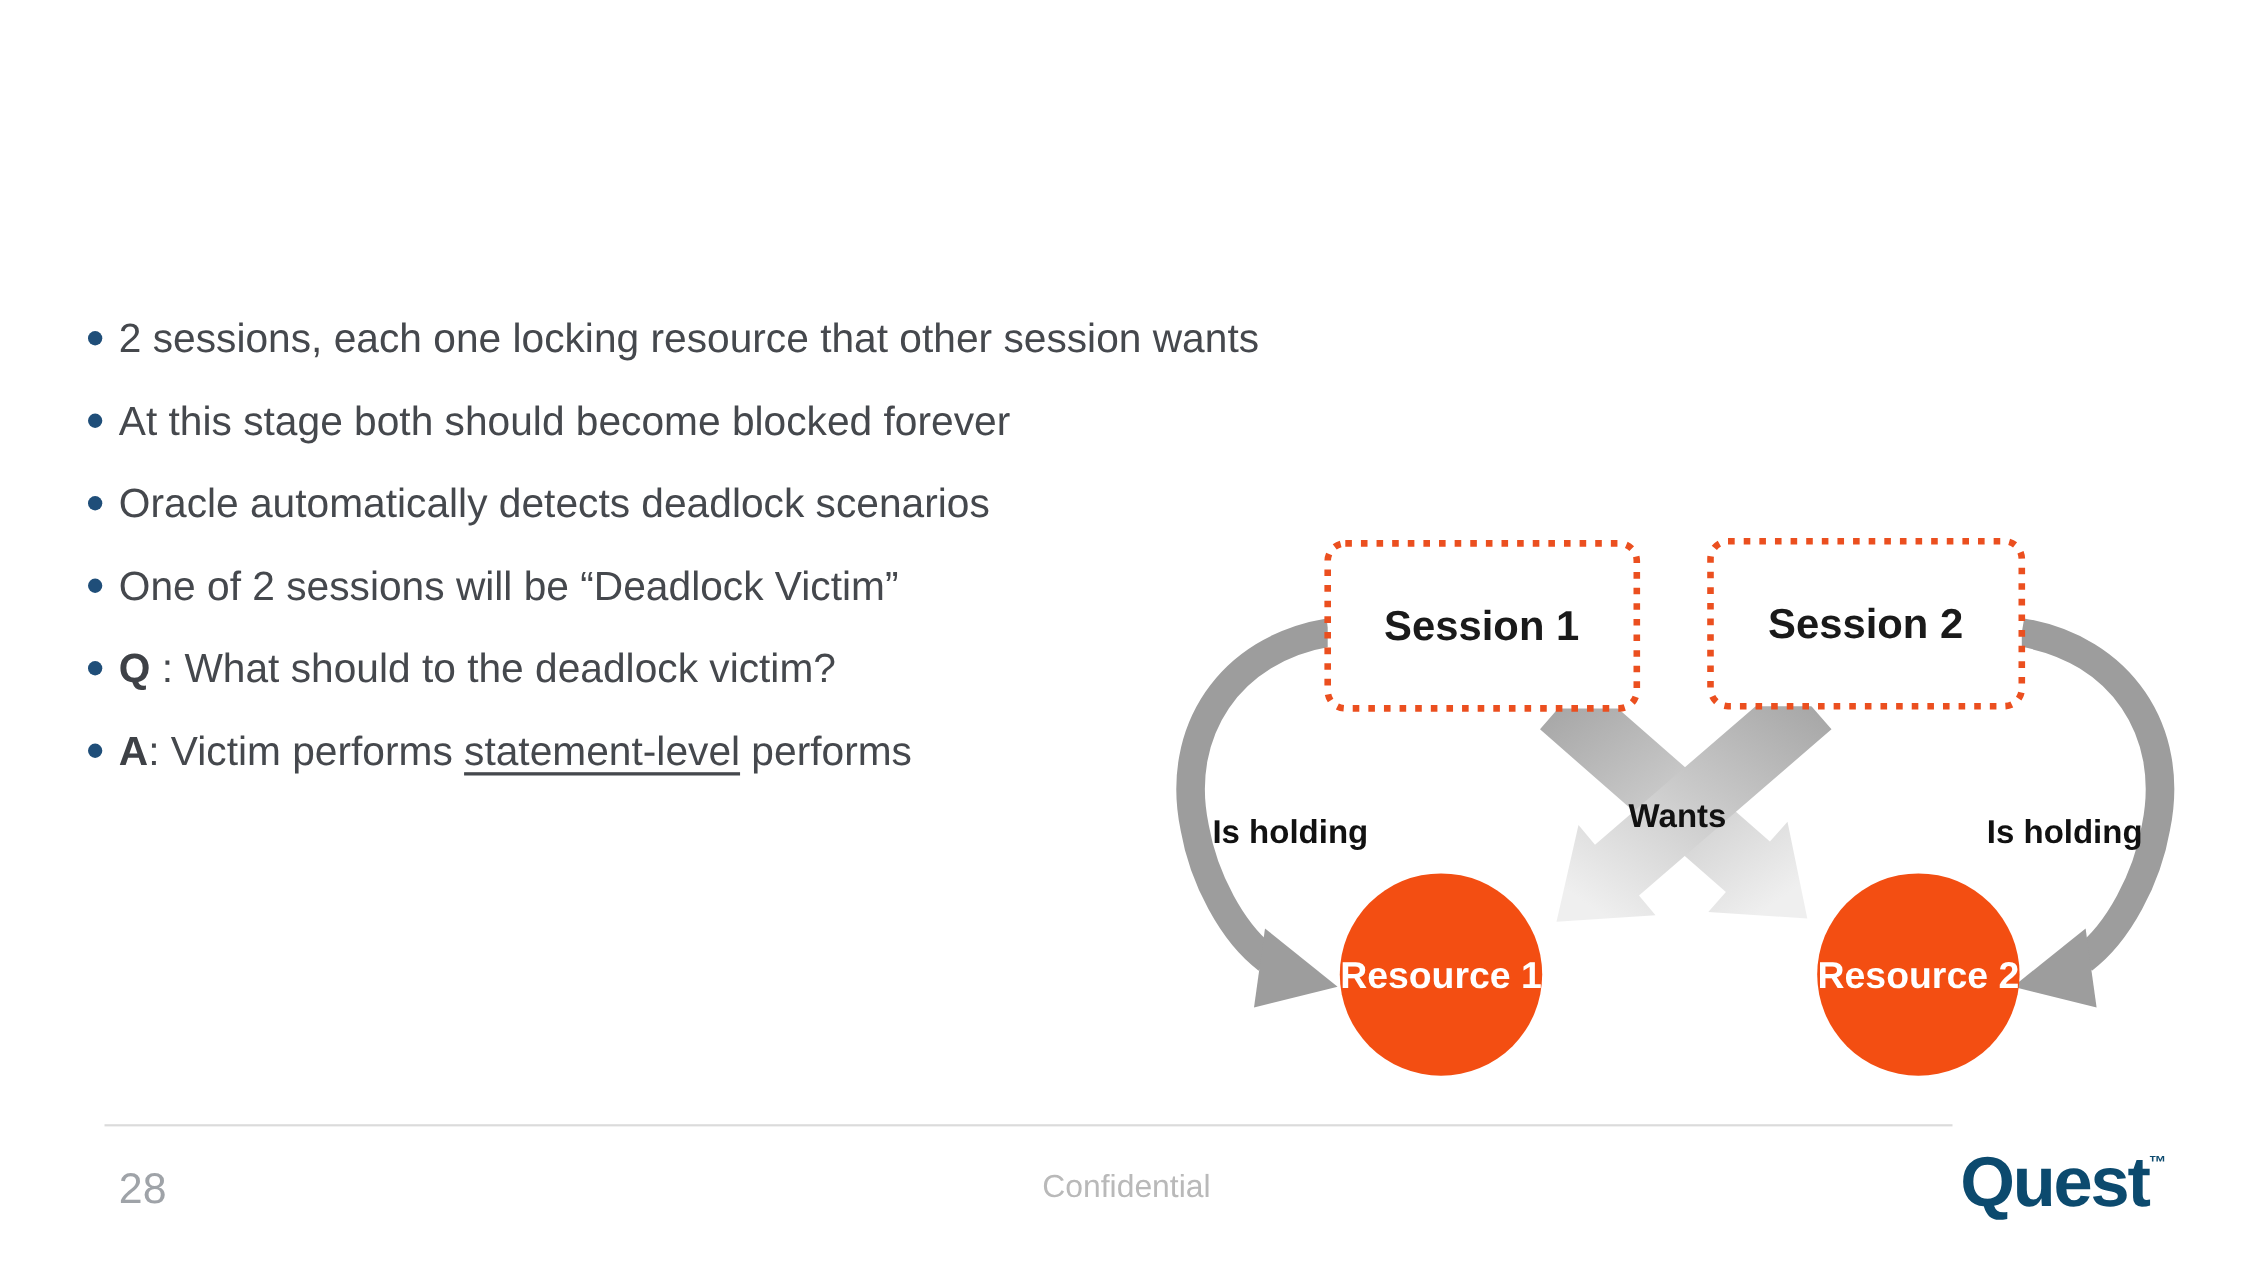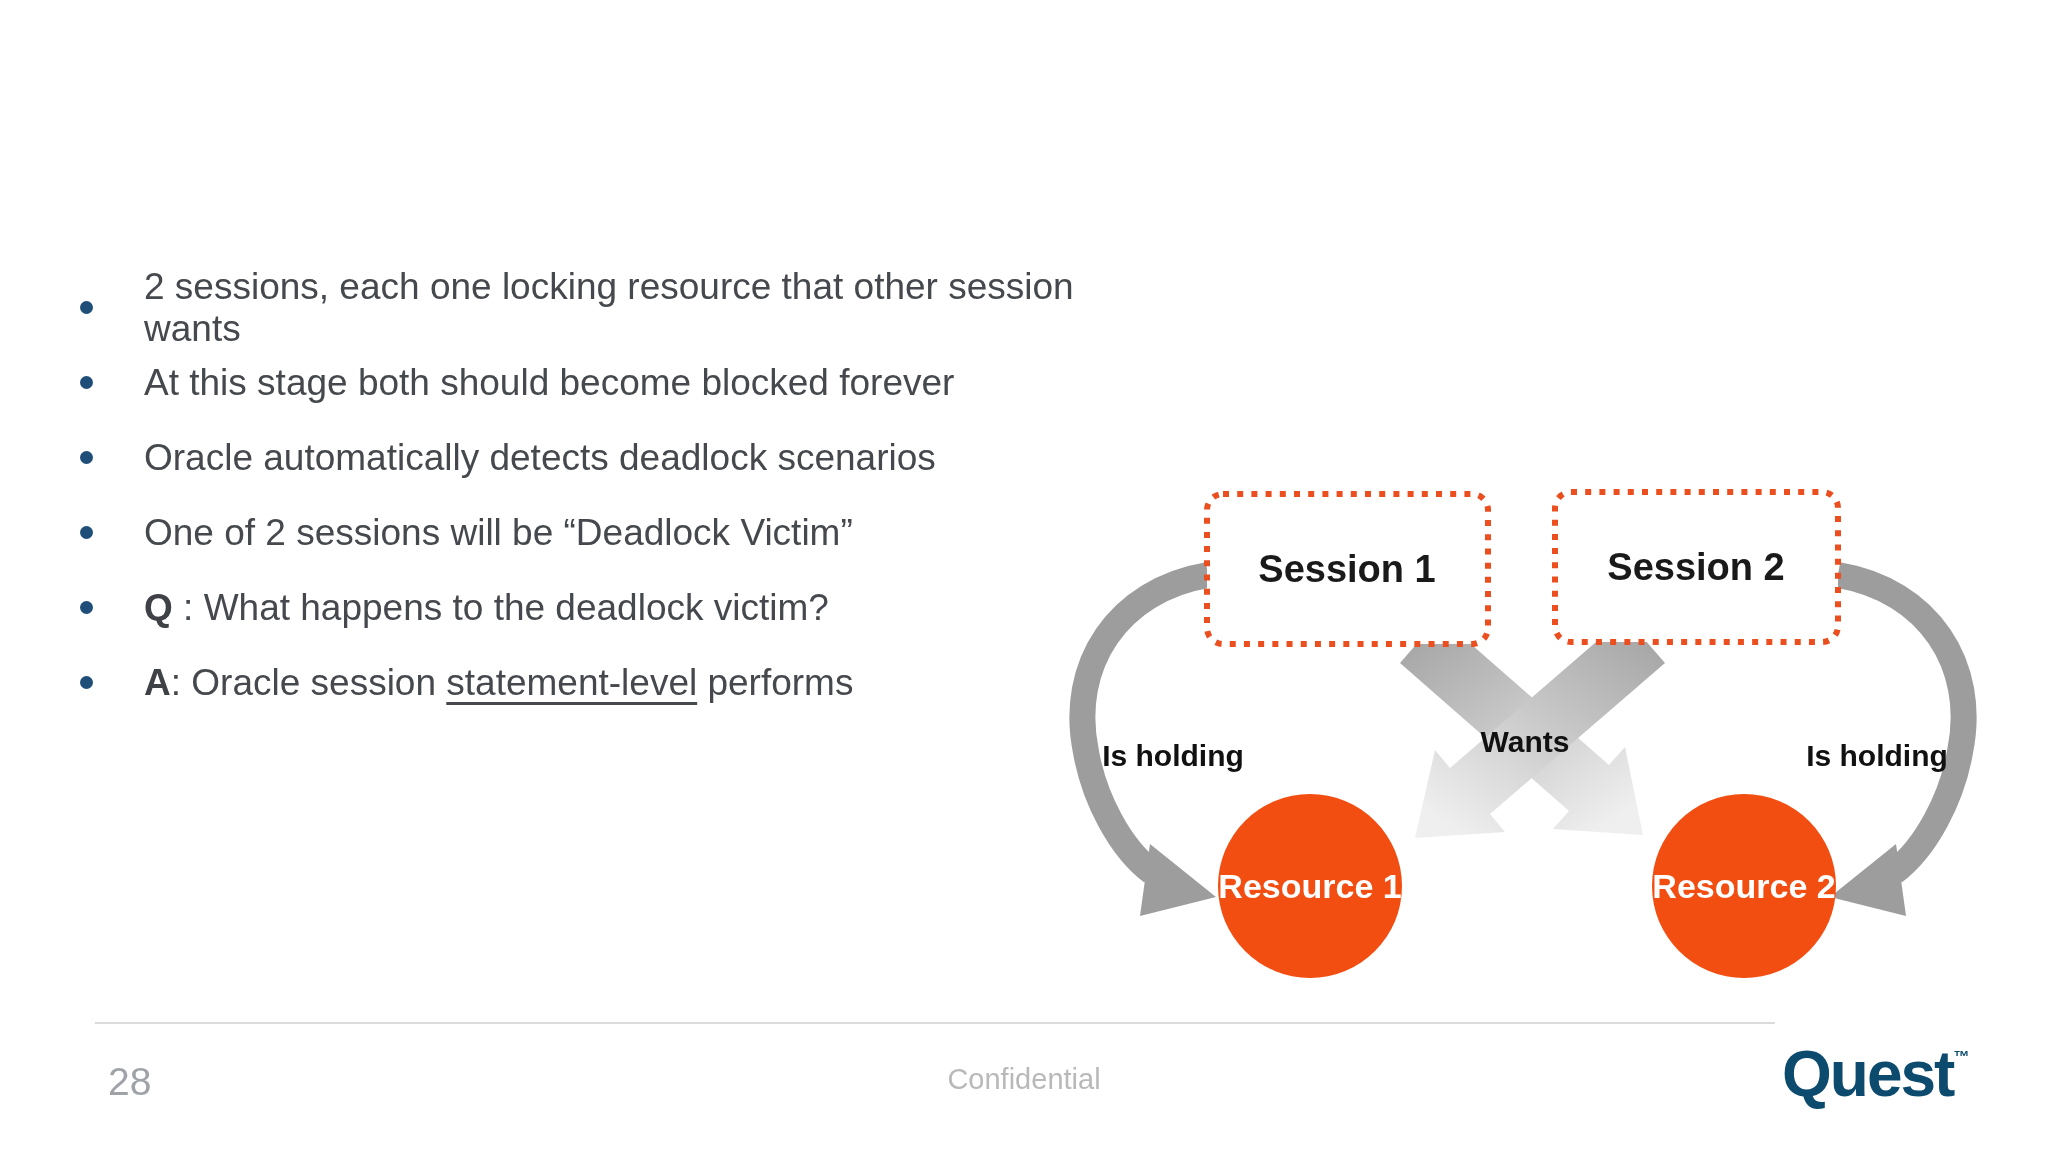--- a/index.html
+++ b/index.html
@@ -13,21 +13,21 @@
 
   .title {
     position:absolute; left:112px; top:98px;
     font-size:62px; font-weight:700; line-height:1;
     color:#F0521E; letter-spacing:-1px;
   }
 
   .bullets { position:absolute; left:80px; top:270px; margin:0; padding:0; list-style:none; width:1100px; }
   .bullets li { display:flex; align-items:center; height:75px; font-size:37px; color:#45484D; }
   .dot { width:13px; height:13px; border-radius:50%; background:#1F4E79; margin-right:15px; flex:0 0 auto; }
-  .btxt { white-space:pre-wrap;margin-left:36px; }
+  .btxt { white-space:pre-wrap; }
   .b { font-weight:700; color:#3E4146; }
   .u { text-decoration:underline; text-underline-offset:7px; text-decoration-thickness:2.5px; }
 
   .diagram { position:absolute; left:1040px; top:430px; width:970px; height:580px; }
   .diagram text { font-family:"Liberation Sans", sans-serif; }
   .session-label { font-size:38px; font-weight:700; fill:#1a1a1a; }
   .resource-label { font-size:34px; font-weight:600; fill:#ffffff; }
   .edge-label { font-size:30px; font-weight:700; fill:#111111; }
 
   .divider { position:absolute; left:95px; top:1022px; width:1680px; height:2px; background:#DBDBDB; }
@@ -54,25 +54,25 @@
     <li>
       <span class="dot"></span>
       <span class="btxt">Oracle automatically detects deadlock scenarios</span>
     </li>
     <li>
       <span class="dot"></span>
       <span class="btxt">One of 2 sessions will be “Deadlock Victim”</span>
     </li>
     <li>
       <span class="dot"></span>
-      <span class="btxt"><b class="b">Q</b><span> : </span><span>What happens to the deadlock victim?</span></span>
+      <span class="btxt"><b class="b">Q</b><span> : </span><span>What should to the deadlock victim?</span></span>
     </li>
     <li>
       <span class="dot"></span>
-      <span class="btxt"><b class="b">A</b><span>: </span><span>Oracle session </span><span class="u">statement-level</span><span> performs</span></span>
+      <span class="btxt"><b class="b">A</b><span>: </span><span>Victim performs </span><span class="u">statement-level</span><span> performs</span></span>
     </li>
   </ul>
 
   <svg class="diagram" viewBox="1040 430 970 580">
     <defs>
       <linearGradient id="wantsGradA" x1="0" y1="0" x2="0.8" y2="1">
         <stop offset="0" stop-color="#9f9f9f"></stop>
         <stop offset="1" stop-color="#efefef"></stop>
       </linearGradient>
       <linearGradient id="wantsGradB" x1="1" y1="0" x2="0.2" y2="1">

